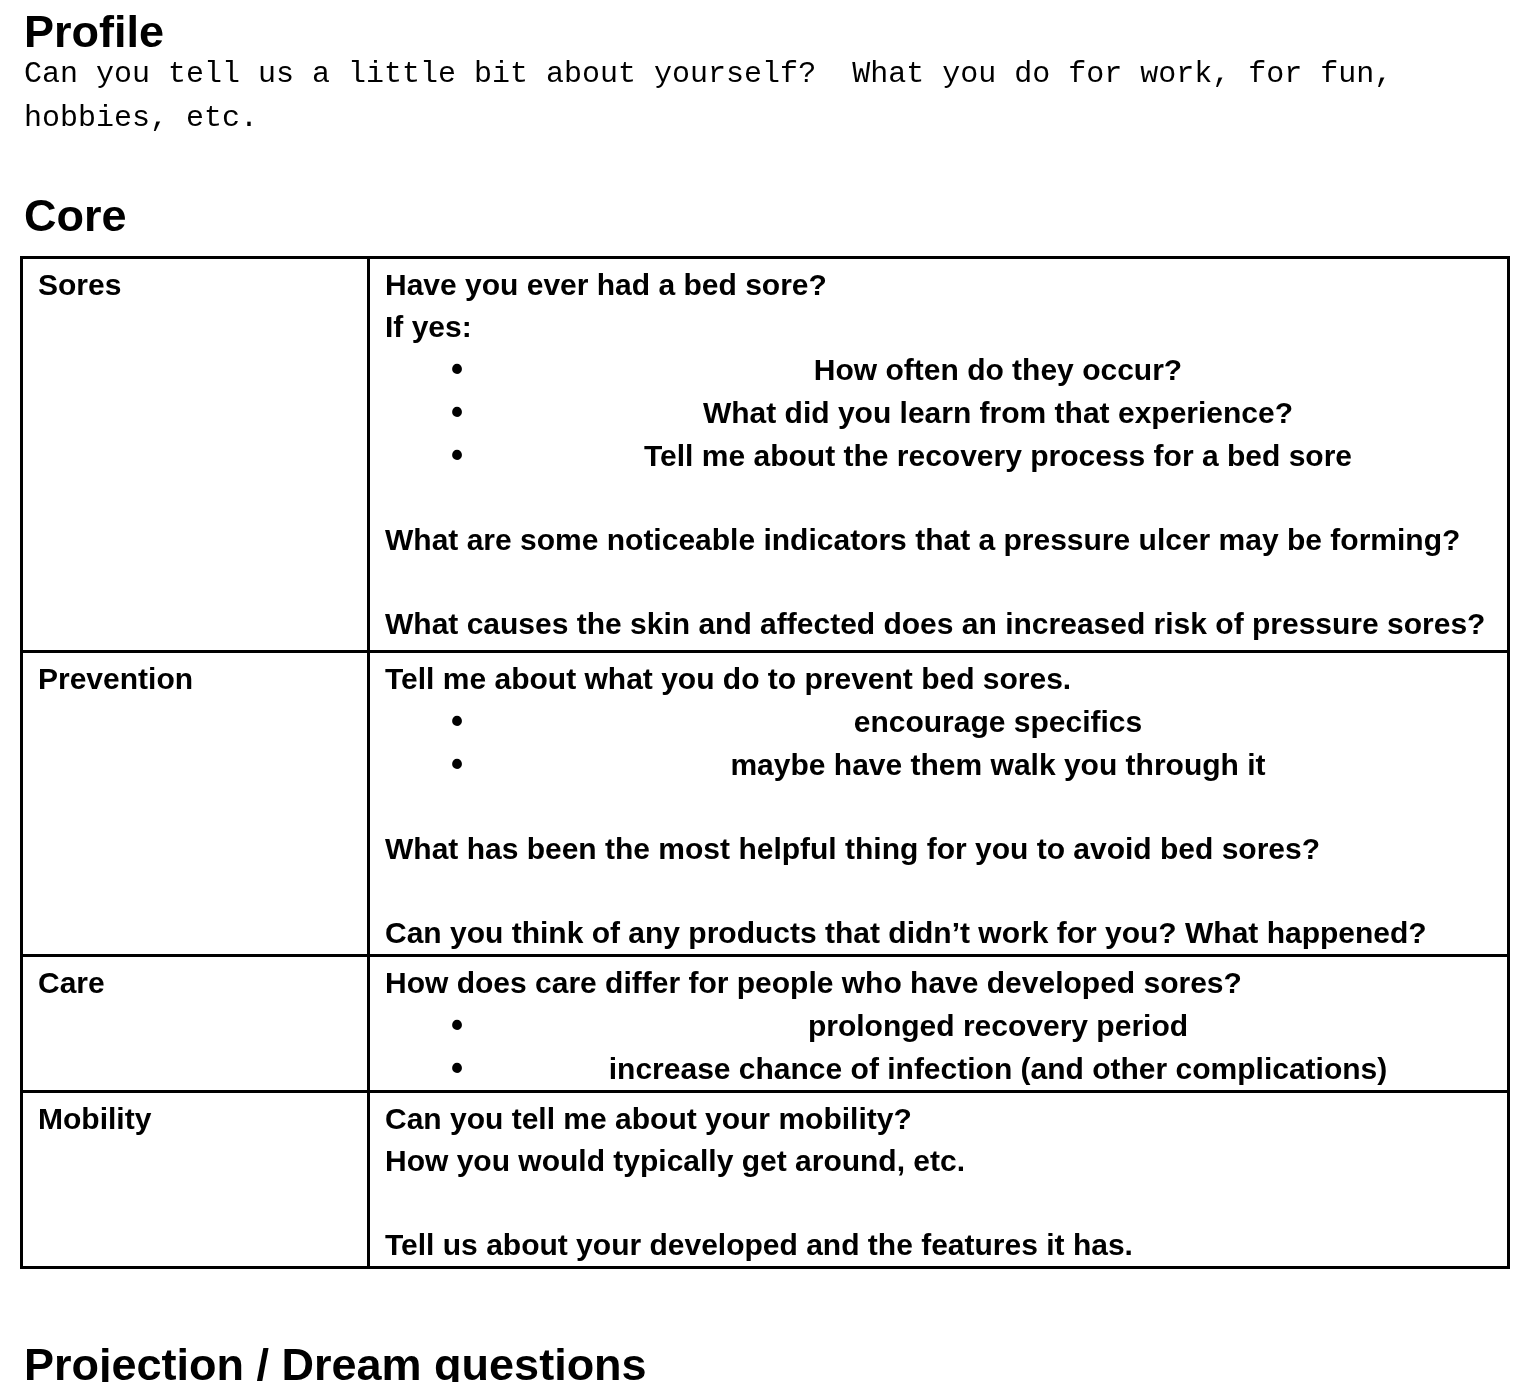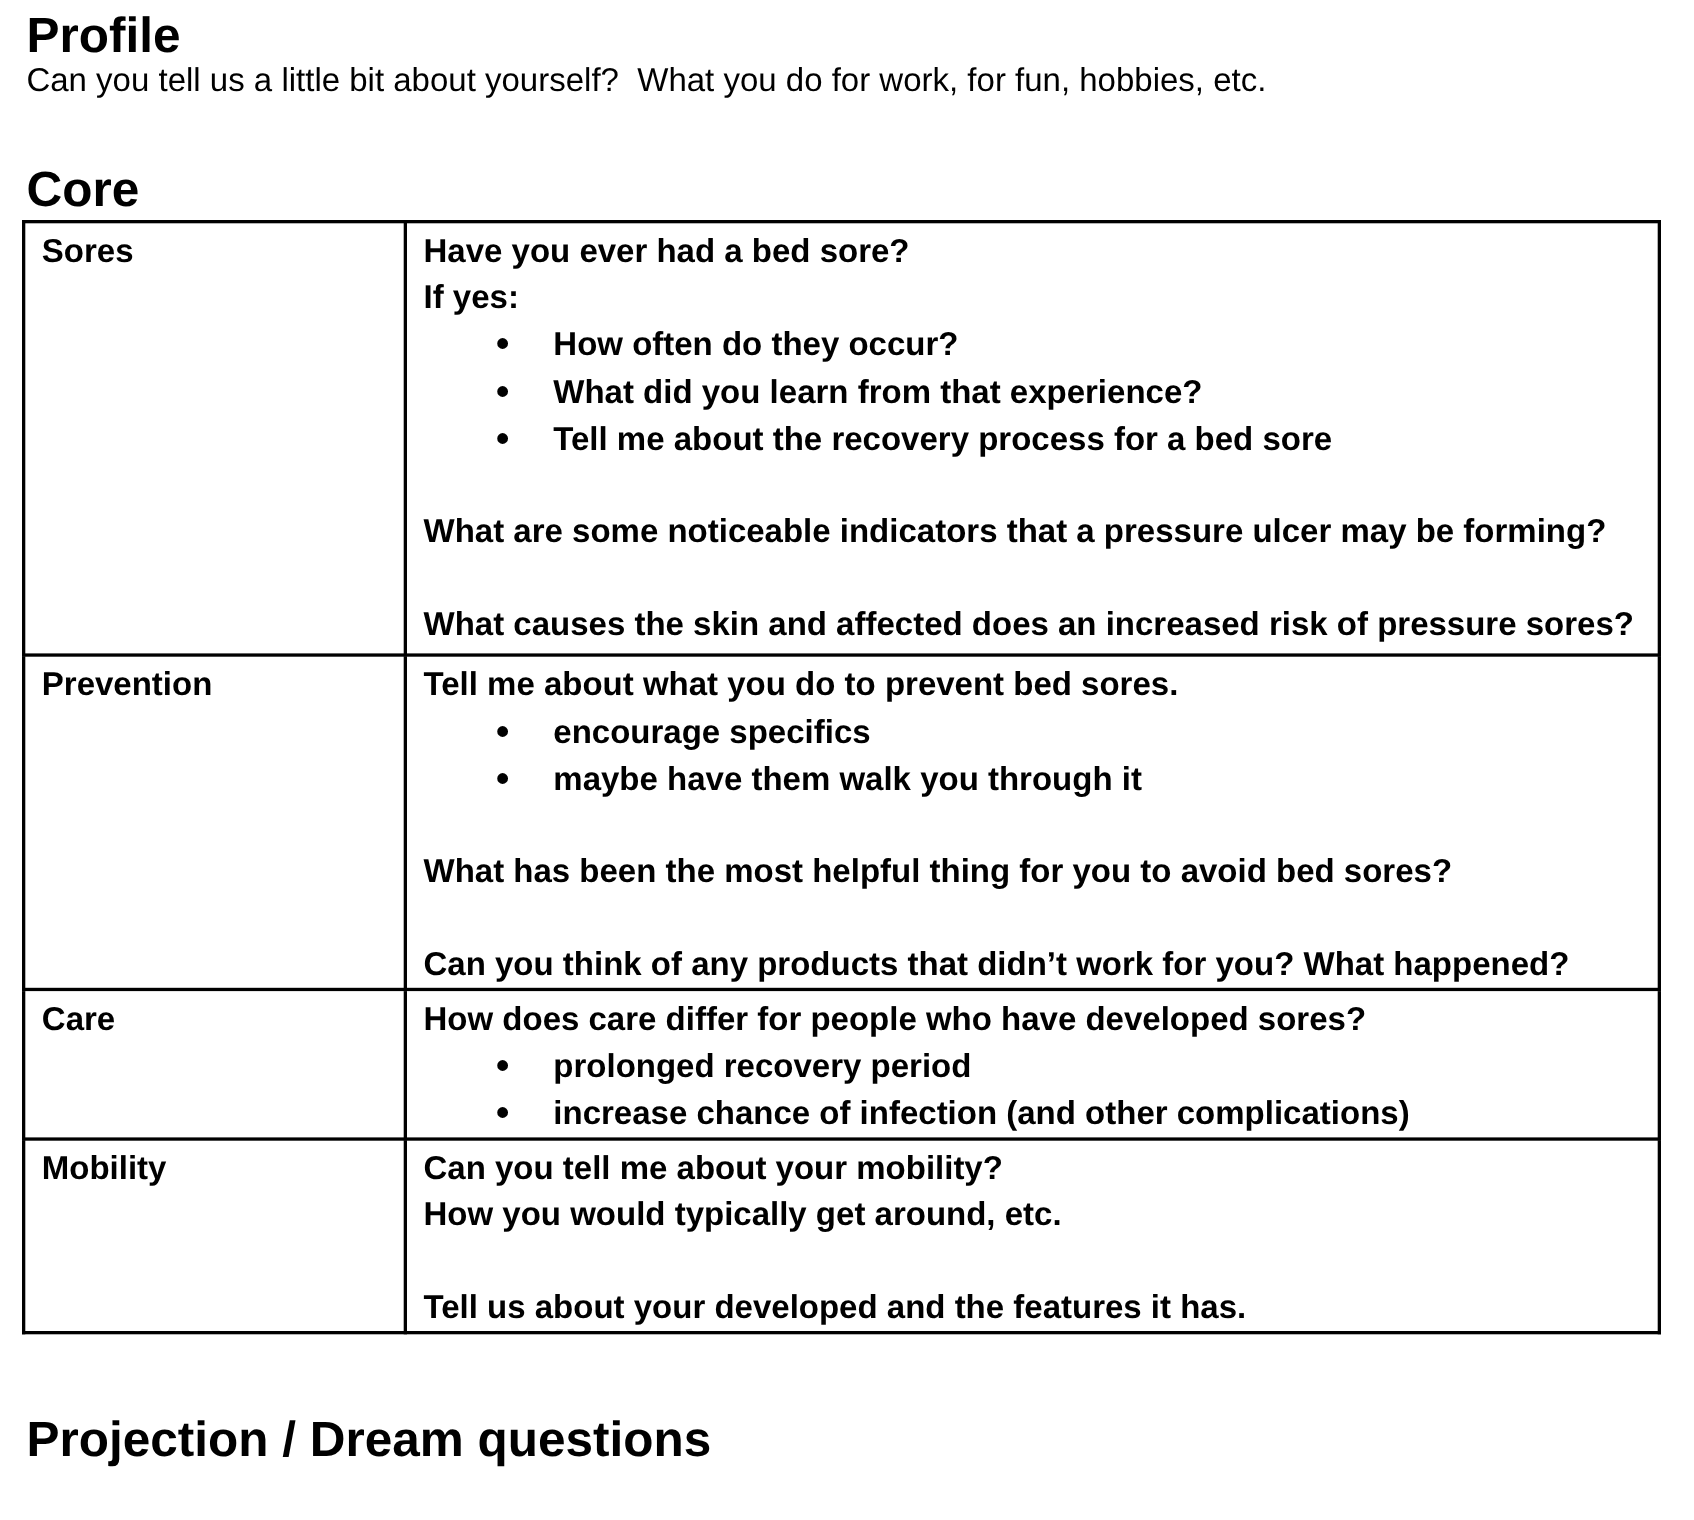--- a/index.html
+++ b/index.html
@@ -23,22 +23,23 @@
     font-weight: bold;
     line-height: 40px;
     margin: 0;
     white-space: pre-wrap;
   }
   .body-text {
     font-size: 30px;
     line-height: 44px;
     margin: 0;
     white-space: pre-wrap;
+    font-family: Liberation Mono, monospace;
   }
-  #core-heading { margin-top: 56px; margin-bottom: 8px; }
+  #core-heading { margin-top: 56px; margin-bottom: 20px; }
   table.core-table {
     border-collapse: collapse;
     width: 1490px;
     margin-left: -4px; 
     table-layout: fixed;
     font-weight: bold;
   }
   table.core-table td {
     border: 3px solid #000000;
     vertical-align: top;
@@ -50,20 +51,21 @@
   tr:nth-child(1) td { height: 386px; }
   tr:nth-child(2) td { height: 294px; }
   tr:nth-child(3) td { height: 127px; }
   tr:nth-child(4) td { height: 166px; }
   .line { white-space: pre-wrap; }
   .line.blank { min-height: 42px; }
   ul.bullets {
     margin: 0;
     padding: 0 0 0 118px;
     list-style: none;
+    text-align: center;
   }
   ul.bullets li {
     position: relative;
     line-height: 43px;
     white-space: pre-wrap;
   }
   ul.bullets li::before {
     content: "\2022";
     position: absolute;
     left: -52px;

